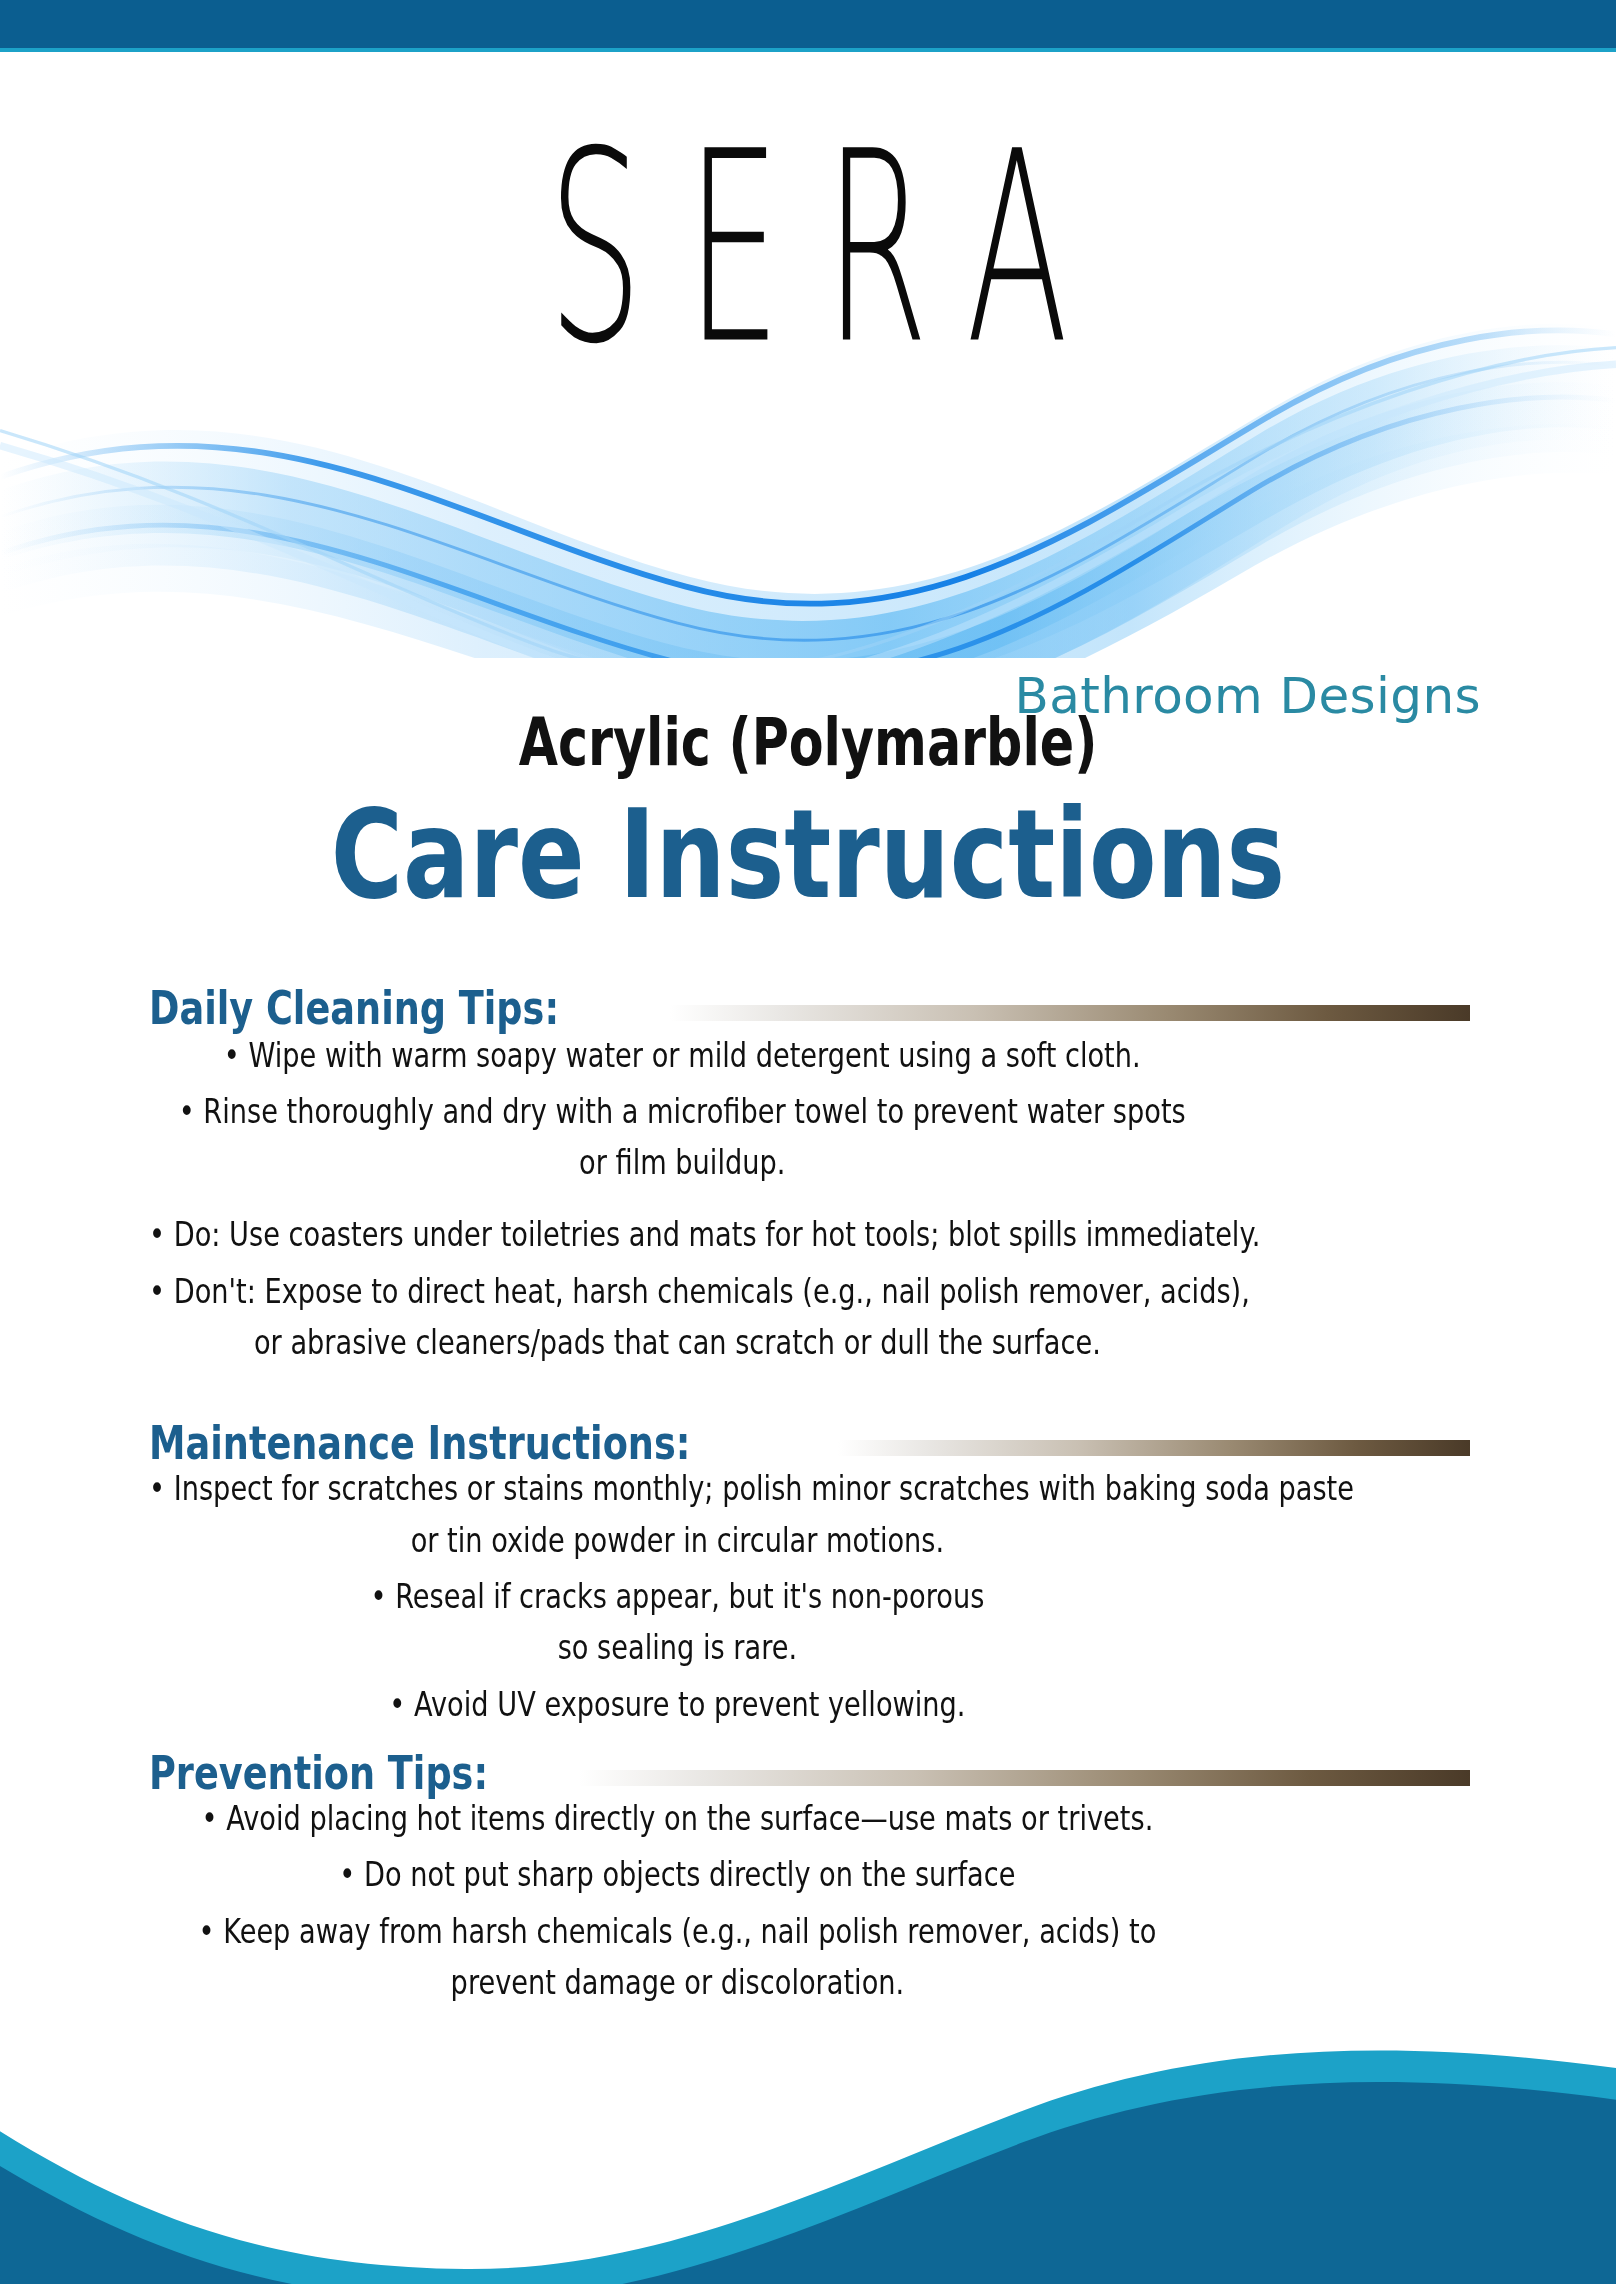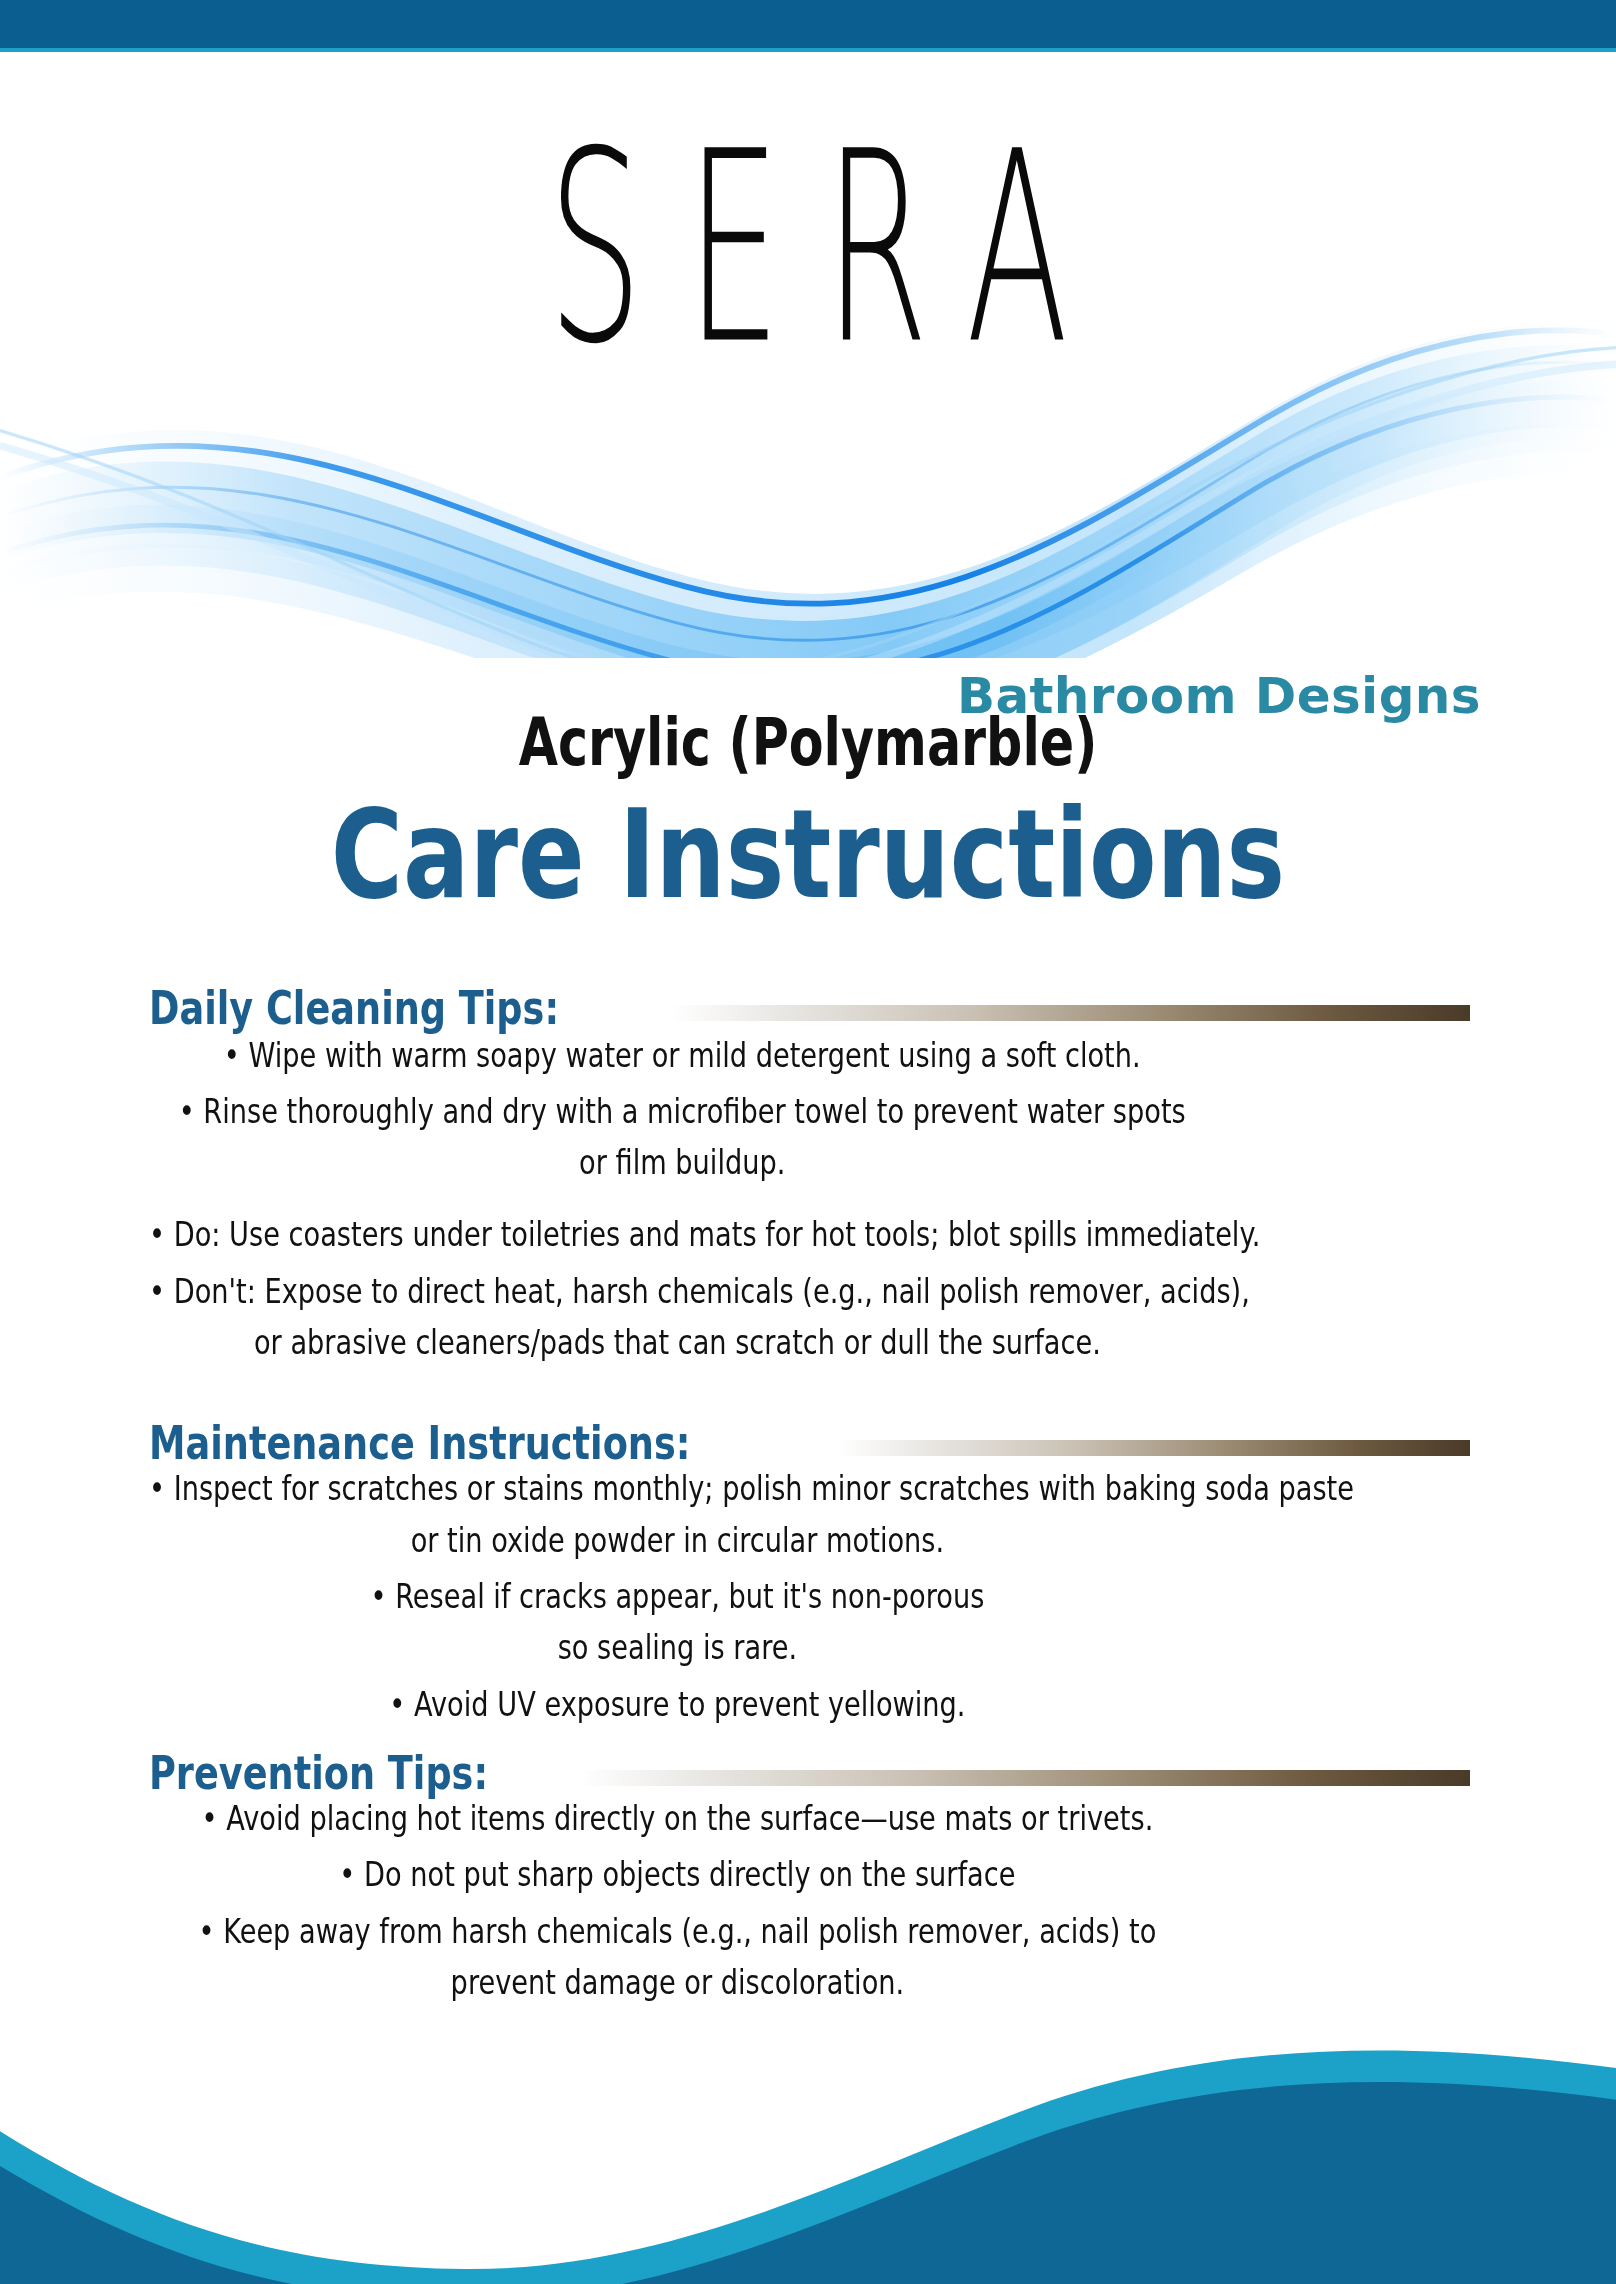--- a/index.html
+++ b/index.html
@@ -63,21 +63,21 @@
     left: 0;
     top: 216px;
     width: 1616px;
     height: 390px;
   }
   .brand-tagline {
     position: absolute;
     right: 135px;
     top: 615px;
     font-family: "DejaVu Sans", sans-serif;
-    font-weight: 700;
+    font-weight: 400;
     font-size: 50px;
     letter-spacing: 0.4px;
     color: #2A8AA3;
     white-space: nowrap;
   }
 
   
   .product-title {
     position: absolute;
     left: 0;

